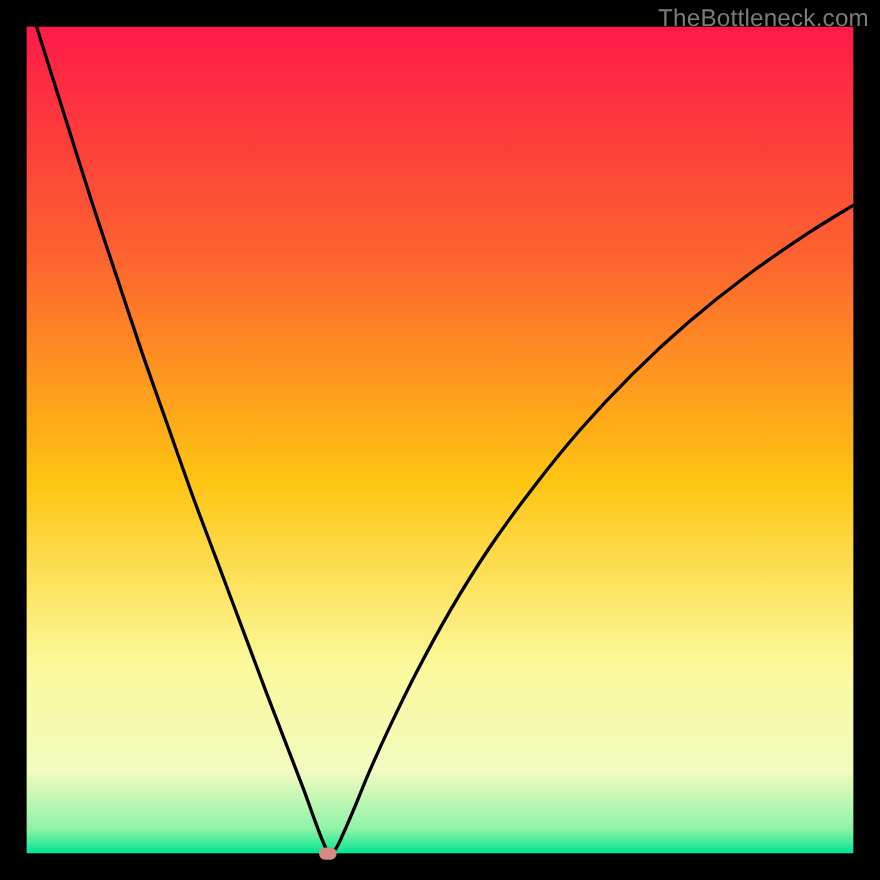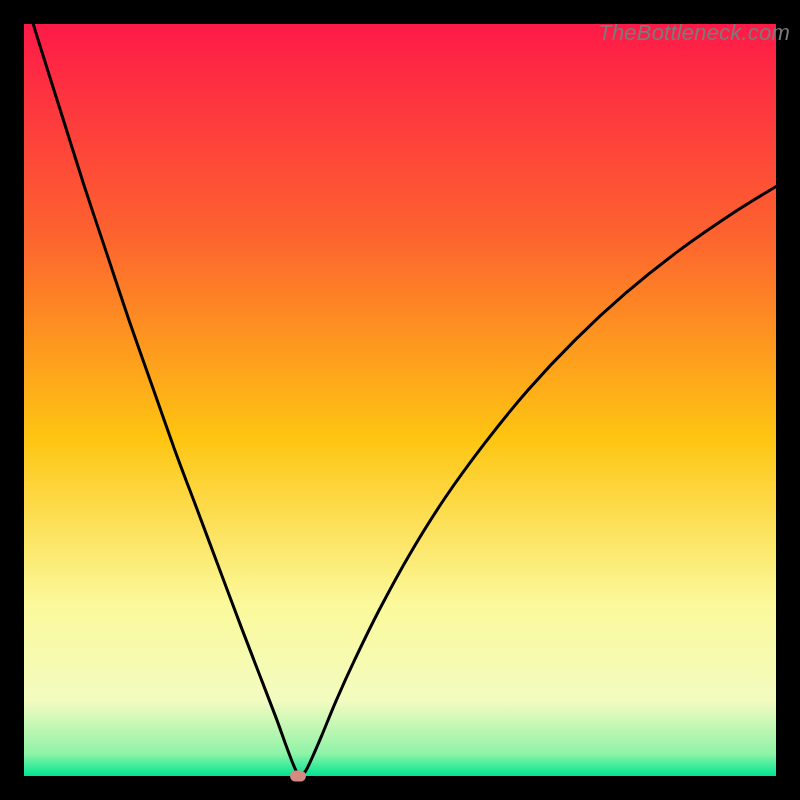--- a/index.html
+++ b/index.html
@@ -21,28 +21,27 @@
   }
   .plot {
     position: absolute;
     left: 0;
     top: 0;
     width: 752px;
     height: 752px;
   }
   .watermark {
     position: absolute;
-    top: 20px;
+    top: 4px;
     right: 10px;
     color: #7b7b7b;
     font-size: 22px;
     font-weight: 500;
     letter-spacing: 0.2px;
     font-family: Arial, Helvetica, sans-serif;
-    font-style: italic;
   }
   .marker {
     position: absolute;
     width: 16px;
     height: 11px;
     background: #d38b82;
     border-radius: 6px;
     transform: translate(-50%, -50%);
   }
 </style>

